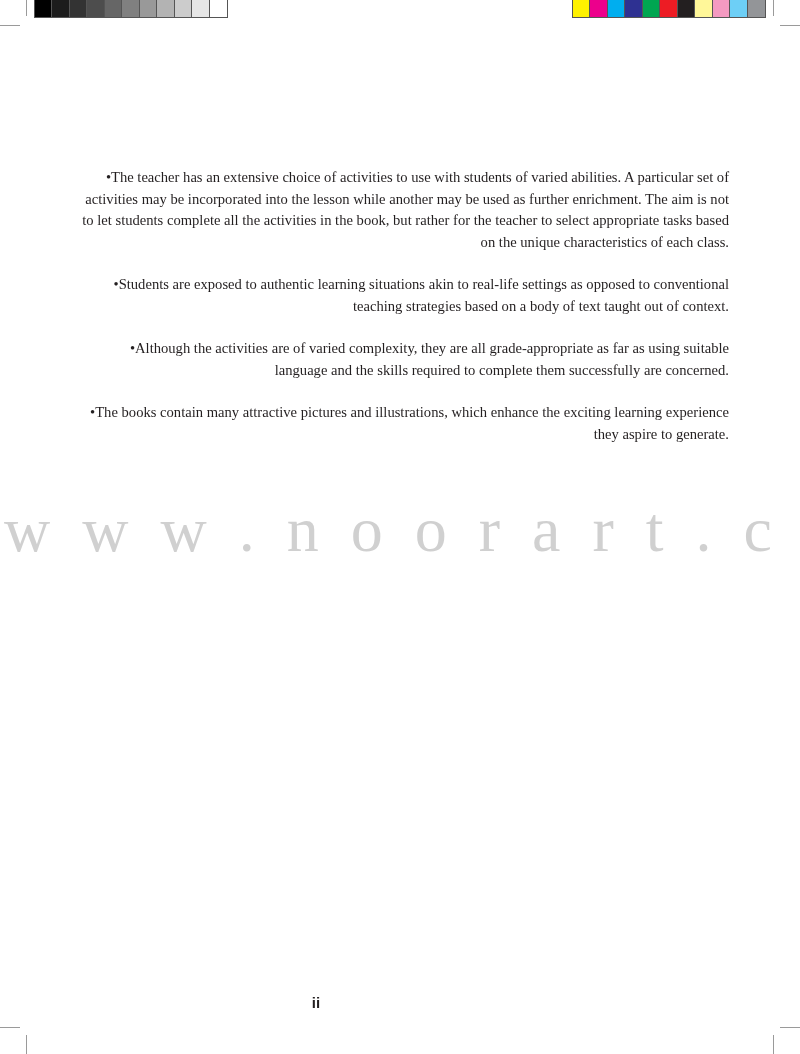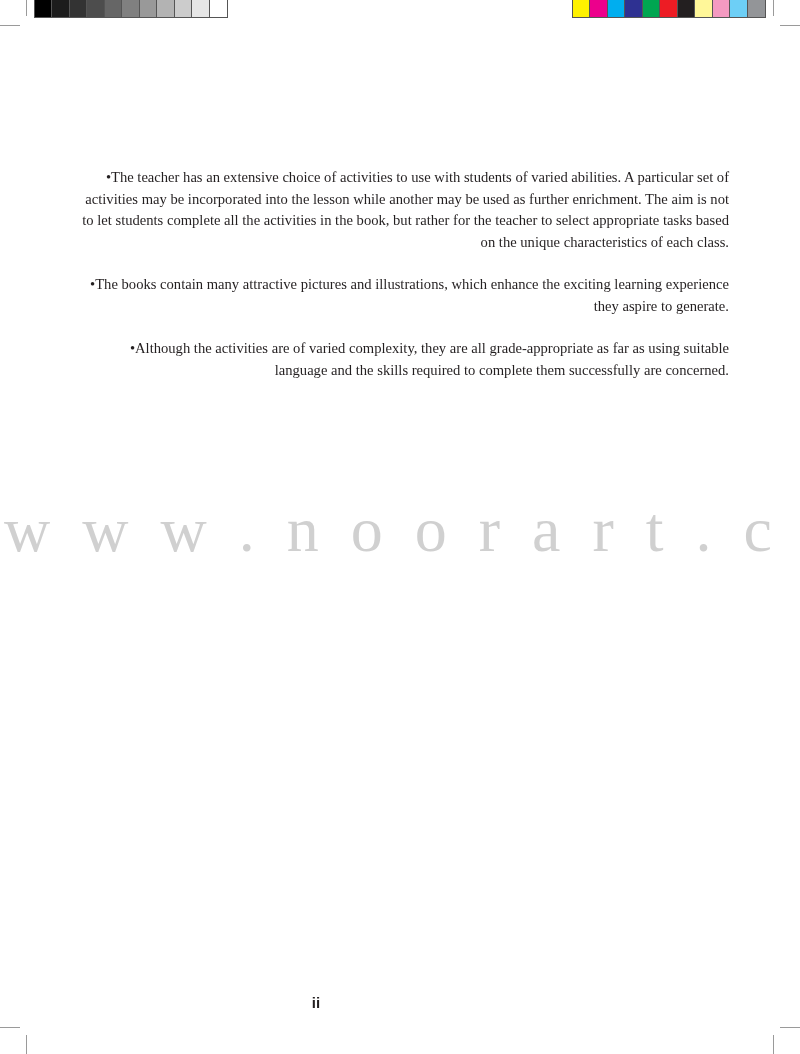--- a/index.html
+++ b/index.html
@@ -63,19 +63,20 @@
     <div class="sw" style="background: rgb(237, 28, 36);"></div>
     <div class="sw" style="background: rgb(35, 31, 32);"></div>
     <div class="sw" style="background: rgb(255, 247, 153);"></div>
     <div class="sw" style="background: rgb(244, 154, 193);"></div>
     <div class="sw" style="background: rgb(109, 207, 246);"></div>
     <div class="sw" style="background: rgb(147, 149, 152);"></div>
   </div>
 
 <div class="content">
   <p class="para"><span class="bullet">•</span><span>The teacher has an extensive choice of activities to use with students of varied abilities. A particular set of activities may be incorporated into the lesson while another may be used as further enrichment. The aim is not to let students complete all the activities in the book, but rather for the teacher to select appropriate tasks based on the unique characteristics of each class.</span></p>
+  <p class="para"><span class="bullet">•</span><span>Students are exposed to authentic learning situations akin to real-life settings as opposed to conventional teaching strategies based on a body of text taught out of context.</span></p>
+  <p class="para"><span class="bullet">•</span><span>Although the activities are of varied complexity, they are all grade-appropriate as far as using suitable language and the skills required to complete them successfully are concerned.</span></p>
   <p class="para"><span class="bullet">•</span><span>The books contain many attractive pictures and illustrations, which enhance the exciting learning experience they aspire to generate.</span></p>
-  <p class="para"><span class="bullet">•</span><span>Although the activities are of varied complexity, they are all grade-appropriate as far as using suitable language and the skills required to complete them successfully are concerned.</span></p>
 </div>
 
 <div class="watermark">w w w . n o o r a r t . c o m</div>
 
 <div class="page-number">ii</div>
 
 </body></html>

